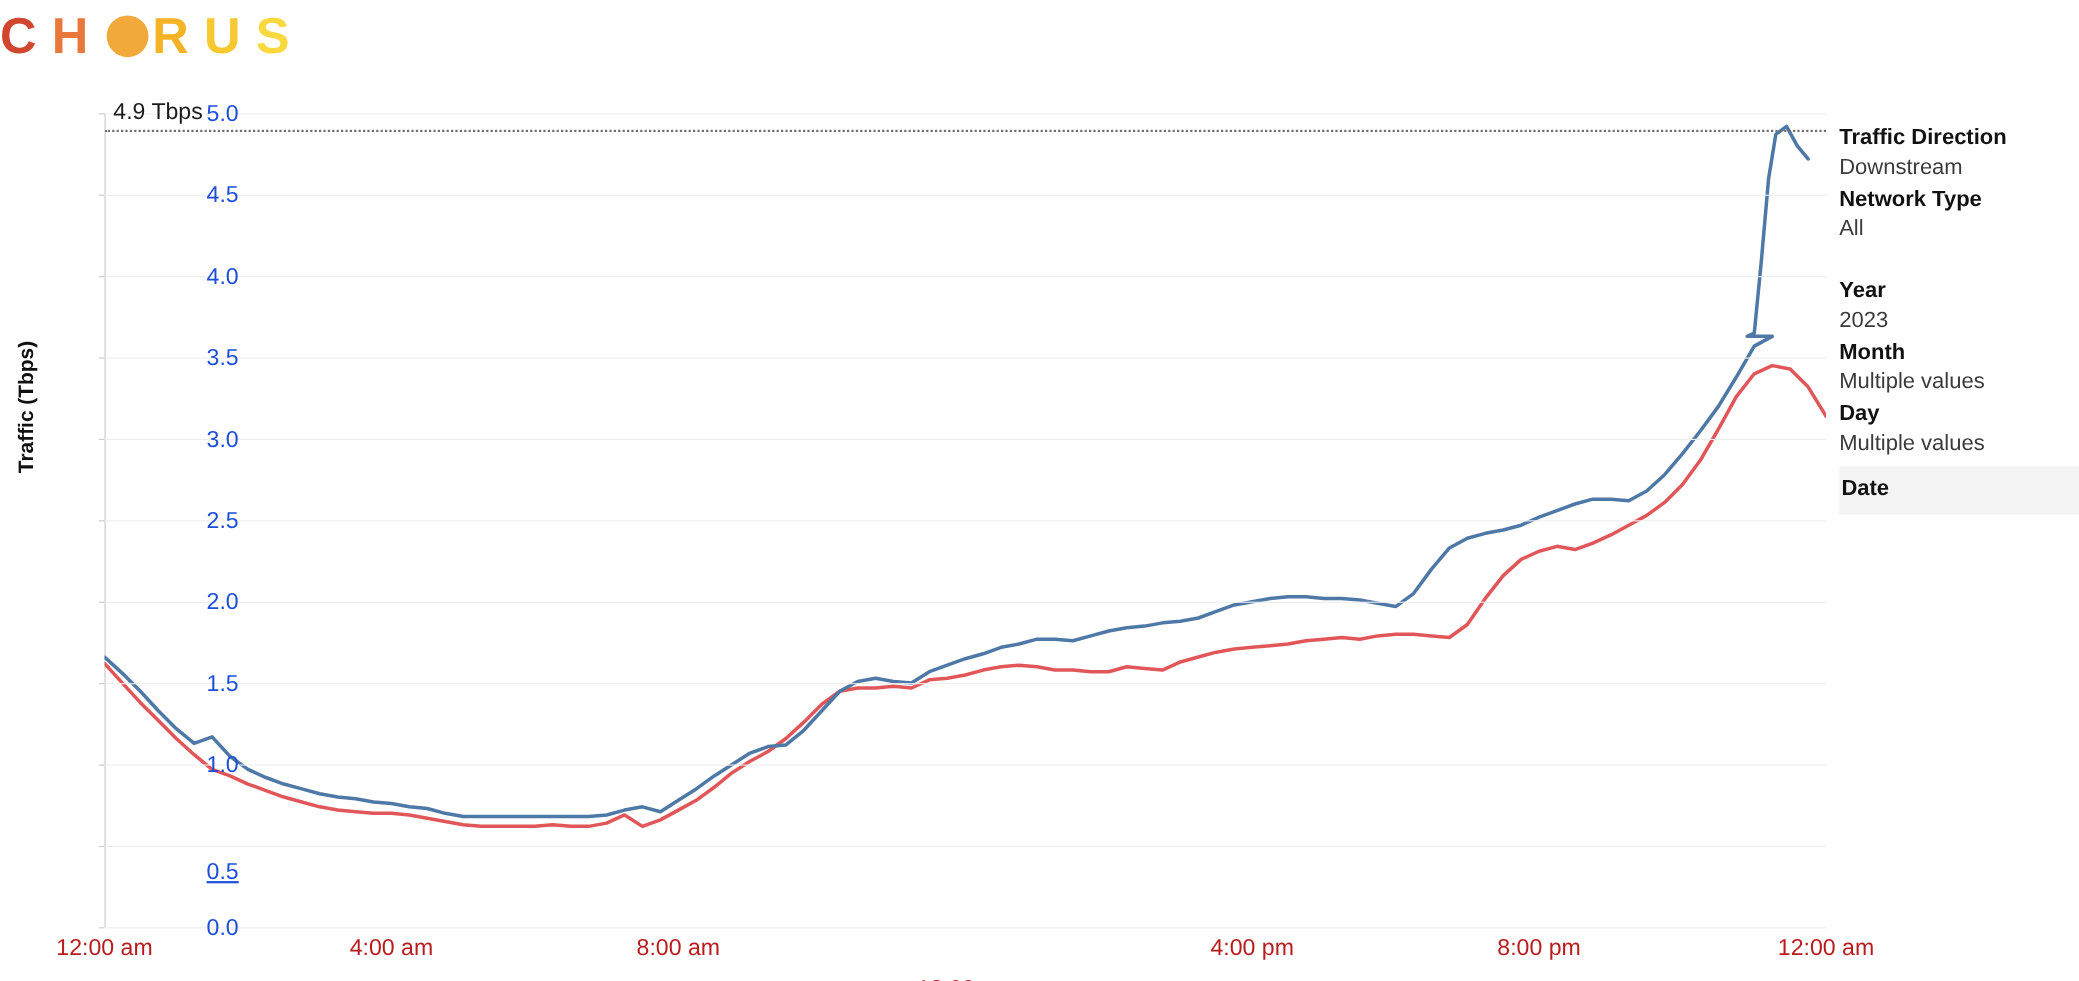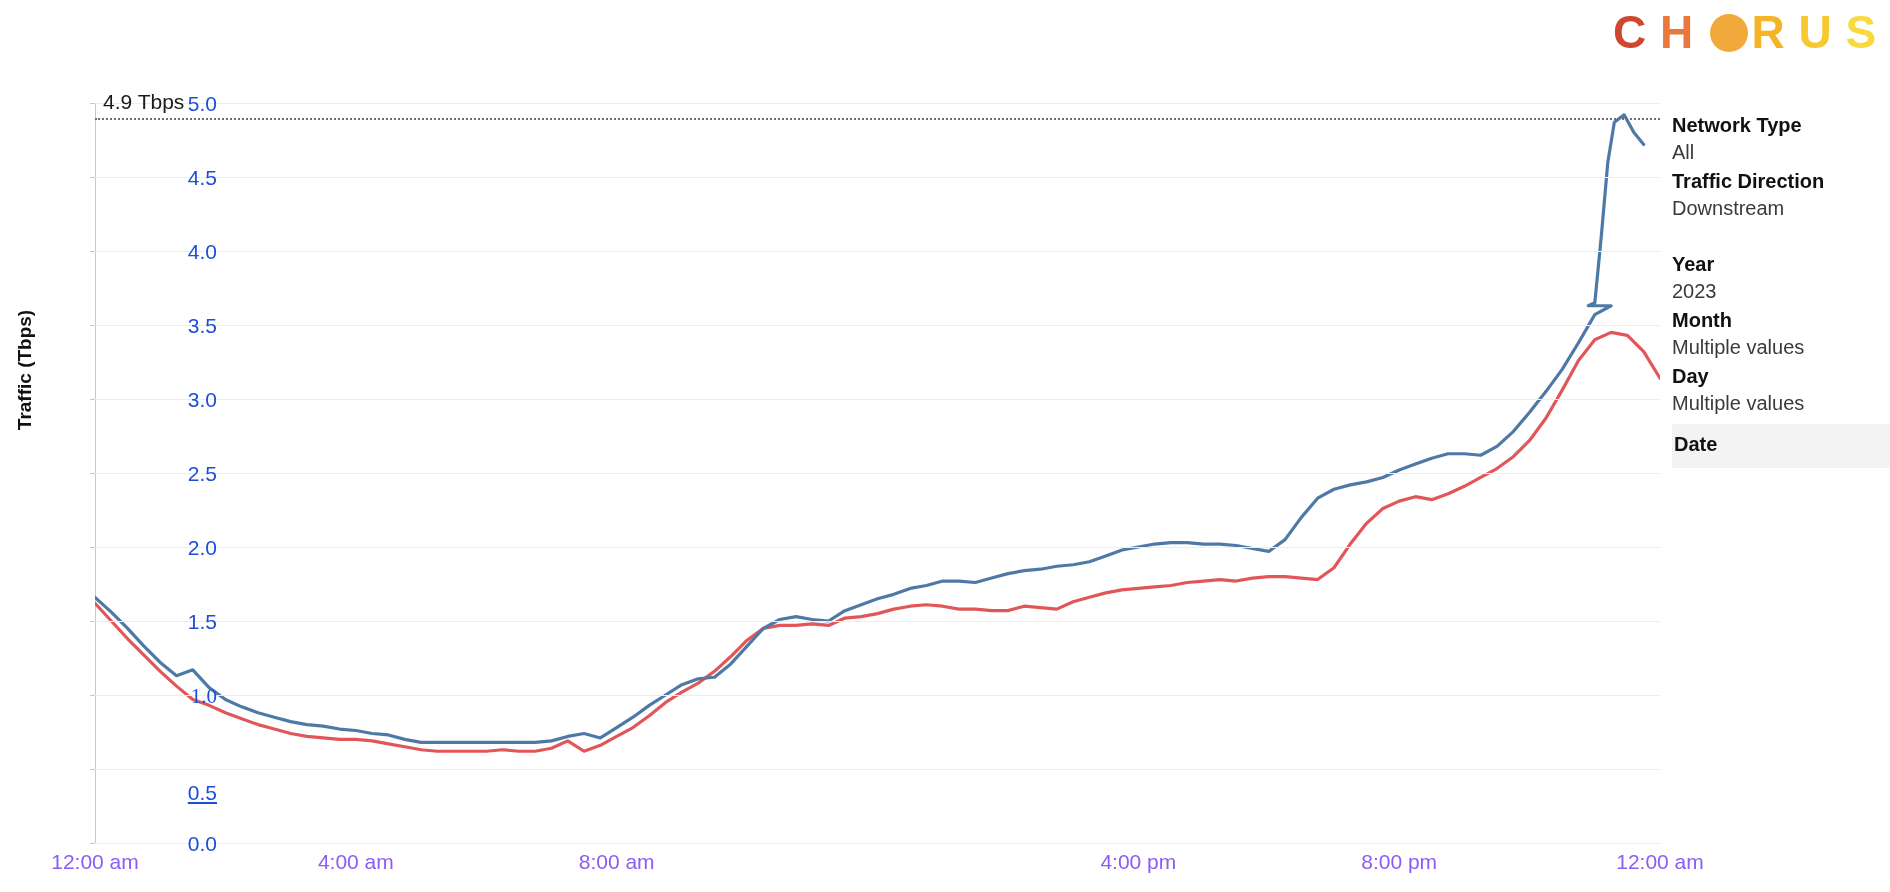--- a/index.html
+++ b/index.html
@@ -3,39 +3,39 @@
 <meta charset="utf-8">
 <style>
   html,body{margin:0;padding:0;}
   body{
     width:1890px;height:892px;background:#ffffff;
     font-family:"Liberation Sans","DejaVu Sans",sans-serif;
     color:#1a1a1a;overflow:hidden;position:relative;
   }
   
   #header{position:absolute;left:0;top:0;width:1890px;height:92px;}
-  #logo{position:absolute;left:0;top:6px;width:1890px;text-align:right;
+  #logo{position:absolute;left:0;top:6px;width:1890px;text-align:left;
         font-size:46px;font-weight:700;letter-spacing:.30em;line-height:52px;
         font-family:"Liberation Sans","DejaVu Sans",sans-serif;}
   #logo span.ltr{display:inline-block;}
   #logo .dot{display:inline-block;width:38px;height:38px;border-radius:50%;
              vertical-align:-4px;margin:0 .07em;}
   #subtitle{position:absolute;left:0;top:55px;width:1890px;text-align:center;
             font-size:21px;font-weight:400;color:#1c1c1c;letter-spacing:.1px;}
   
   #plot{position:absolute;left:95px;top:103px;width:1565px;height:740px;}
   #axisline{position:absolute;left:95px;top:103px;width:1px;height:740px;background:#c8c8c8;}
   .grid{position:absolute;left:0;width:1565px;height:1px;background:#ededed;}
   .gridtick{position:absolute;width:5px;height:1px;background:#c8c8c8;left:-5px;}
   .ylab{position:absolute;right:1673px;width:70px;text-align:right;
         font-size:21px;color:#1d4ed8;transform:translateY(-11px);}
   #ytitle{position:absolute;left:14px;top:0px;width:740px;height:22px;
           transform-origin:0 0;transform:rotate(-90deg) translate(-740px,0);
           text-align:center;font-size:19px;font-weight:700;color:#111;}
-  .xlab{position:absolute;top:850px;font-size:21px;color:#8b5cf6;
+  .xlab{position:absolute;top:850px;font-size:21px;color:#b91c1c;
         transform:translateX(-50%);white-space:nowrap;}
   #refline{position:absolute;height:0;border-top:2px dotted #6e6e6e;}
   #refnote{position:absolute;font-size:21px;color:#1b1b1b;white-space:nowrap;}
   
   #sidebar{position:absolute;left:1672px;top:112px;width:218px;}
   .fgroup{margin-bottom:2px;}
   .flabel{font-size:20px;font-weight:700;color:#111;line-height:27px;}
   .fvalue{font-size:20px;font-weight:400;color:#3a3a3a;line-height:27px;}
   .fspacer{height:27px;}
   #legend{position:absolute;left:1672px;top:424px;width:218px;
@@ -81,21 +81,21 @@
     </div>
   <svg id="lines" width="1565" height="740">
       <path d="M0.00,500.24 L16.30,518.00 L32.60,535.76 L48.91,552.04 L65.21,568.32 L81.51,583.12 L97.81,596.44 L114.11,602.36 L130.42,609.76 L146.72,615.68 L163.02,621.60 L179.32,626.04 L195.63,630.48 L211.93,633.44 L228.23,634.92 L244.53,636.40 L260.83,636.40 L277.14,637.88 L293.44,640.84 L309.74,643.80 L326.04,646.76 L342.34,648.24 L358.65,648.24 L374.95,648.24 L391.25,648.24 L407.55,646.76 L423.85,648.24 L440.16,648.24 L456.46,645.28 L472.76,637.88 L489.06,648.24 L505.36,642.32 L521.67,633.44 L537.97,624.56 L554.27,612.72 L570.57,599.40 L586.88,589.04 L603.18,580.16 L619.48,568.32 L635.78,553.52 L652.08,537.24 L668.39,525.40 L684.69,522.44 L700.99,522.44 L717.29,520.96 L733.59,522.44 L749.90,515.04 L766.20,513.56 L782.50,510.60 L798.80,506.16 L815.10,503.20 L831.41,501.72 L847.71,503.20 L864.01,506.16 L880.31,506.16 L896.61,507.64 L912.92,507.64 L929.22,503.20 L945.52,504.68 L961.82,506.16 L978.13,498.76 L994.43,494.32 L1010.73,489.88 L1027.03,486.92 L1043.33,485.44 L1059.64,483.96 L1075.94,482.48 L1092.24,479.52 L1108.54,478.04 L1124.84,476.56 L1141.15,478.04 L1157.45,475.08 L1173.75,473.60 L1190.05,473.60 L1206.35,475.08 L1222.66,476.56 L1238.96,464.72 L1255.26,441.04 L1271.56,420.32 L1287.86,405.52 L1304.17,398.12 L1320.47,393.68 L1336.77,396.64 L1353.07,390.72 L1369.38,383.32 L1385.68,374.44 L1401.98,365.56 L1418.28,353.72 L1434.58,337.44 L1450.89,315.24 L1467.19,287.12 L1483.49,257.52 L1499.79,236.80 L1516.09,229.40 L1532.40,232.36 L1548.70,248.64 L1565.00,275.28" fill="none" stroke="#e15759" stroke-width="3.2" stroke-linejoin="round" stroke-linecap="round"></path>
       <path d="M0.00,494.32 L16.30,509.12 L32.60,525.40 L48.91,543.16 L65.21,559.44 L81.51,572.76 L97.81,566.84 L114.11,584.60 L130.42,596.44 L146.72,603.84 L163.02,609.76 L179.32,614.20 L195.63,618.64 L211.93,621.60 L228.23,623.08 L244.53,626.04 L260.83,627.52 L277.14,630.48 L293.44,631.96 L309.74,636.40 L326.04,639.36 L342.34,639.36 L358.65,639.36 L374.95,639.36 L391.25,639.36 L407.55,639.36 L423.85,639.36 L440.16,639.36 L456.46,637.88 L472.76,633.44 L489.06,630.48 L505.36,634.92 L521.67,624.56 L537.97,614.20 L554.27,602.36 L570.57,592.00 L586.88,581.64 L603.18,575.72 L619.48,574.24 L635.78,560.92 L652.08,543.16 L668.39,525.40 L684.69,516.52 L700.99,513.56 L717.29,516.52 L733.59,518.00 L749.90,507.64 L766.20,501.72 L782.50,495.80 L798.80,491.36 L815.10,485.44 L831.41,482.48 L847.71,478.04 L864.01,478.04 L880.31,479.52 L896.61,475.08 L912.92,470.64 L929.22,467.68 L945.52,466.20 L961.82,463.24 L978.13,461.76 L994.43,458.80 L1010.73,452.88 L1027.03,446.96 L1043.33,444.00 L1059.64,441.04 L1075.94,439.56 L1092.24,439.56 L1108.54,441.04 L1124.84,441.04 L1141.15,442.52 L1157.45,445.48 L1173.75,448.44 L1190.05,436.60 L1206.35,414.40 L1222.66,395.16 L1238.96,386.28 L1255.26,381.84 L1271.56,378.88 L1287.86,374.44 L1304.17,367.04 L1320.47,361.12 L1336.77,355.20 L1353.07,350.76 L1369.38,350.76 L1385.68,352.24 L1401.98,343.36 L1418.28,328.56 L1434.58,309.32 L1450.89,288.60 L1467.19,266.40 L1483.49,239.76 L1499.79,211.64 L1516.09,202.76 L1493.27,202.76 L1499.79,199.80 L1506.31,133.20 L1512.83,59.20 L1519.35,19.24 L1529.14,11.84 L1538.92,29.60 L1548.70,41.44" fill="none" stroke="#4e79a7" stroke-width="3.2" stroke-linejoin="round" stroke-linecap="round"></path>
     </svg>
   <div id="refline" style="top: 14.8px; left: 0px; width: 1565px;"></div>
 </div>
 <div id="ylabels">
     <div class="ylab" style="top: 843px;">0.0</div>
     <div class="ylab" style="top: 792px; text-decoration: underline;">0.5</div>
-    <div class="ylab" style="top: 695px; font-family: Liberation Serif, serif;">1.0</div>
+    <div class="ylab" style="top: 695px;">1.0</div>
     <div class="ylab" style="top: 621px;">1.5</div>
     <div class="ylab" style="top: 547px;">2.0</div>
     <div class="ylab" style="top: 473px;">2.5</div>
     <div class="ylab" style="top: 399px;">3.0</div>
     <div class="ylab" style="top: 325px;">3.5</div>
     <div class="ylab" style="top: 251px;">4.0</div>
     <div class="ylab" style="top: 177px;">4.5</div>
     <div class="ylab" style="top: 103px;">5.0</div>
   </div>
 <div id="xlabels">
@@ -105,26 +105,26 @@
     <div class="xlab" style="left: 877.5px; margin-top: 37px;">12:00 pm</div>
     <div class="xlab" style="left: 1138.33px;">4:00 pm</div>
     <div class="xlab" style="left: 1399.17px;">8:00 pm</div>
     <div class="xlab" style="left: 1660px;">12:00 am</div>
   </div>
 <div id="ytitle">Traffic (Tbps)</div>
 <div id="refnote" style="left: 103px; top: 89.8px;">4.9 Tbps</div>
 
 <div id="sidebar">
     <div class="fgroup">
+      <div class="flabel">Traffic Direction</div>
+      <div class="fvalue">Downstream</div>
+    </div>
+    <div class="fgroup">
       <div class="flabel">Network Type</div>
       <div class="fvalue">All</div>
-    </div>
-    <div class="fgroup">
-      <div class="flabel">Traffic Direction</div>
-      <div class="fvalue">Downstream</div>
     </div>
     <div class="fspacer"></div>
     <div class="fgroup">
       <div class="flabel">Year</div>
       <div class="fvalue">2023</div>
     </div>
     <div class="fgroup">
       <div class="flabel">Month</div>
       <div class="fvalue">Multiple values</div>
     </div>

